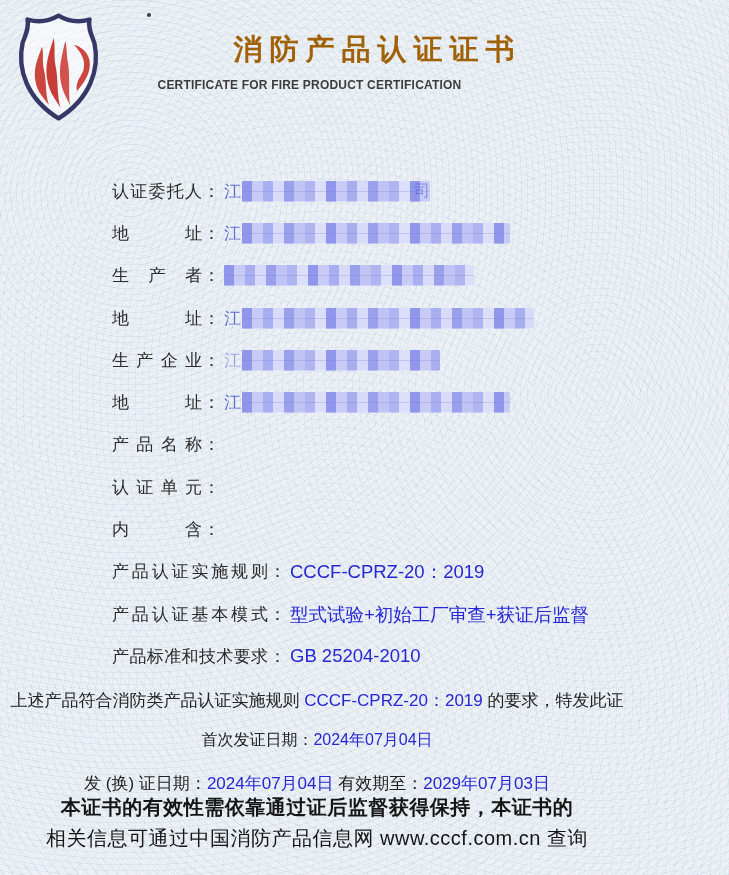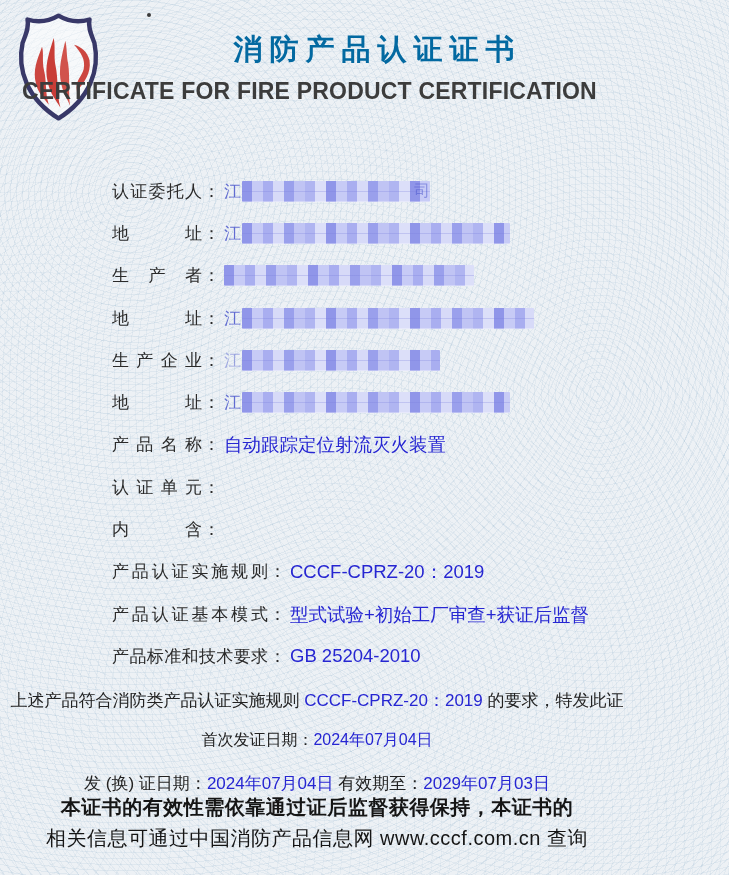--- a/index.html
+++ b/index.html
@@ -16,26 +16,26 @@
       repeating-radial-gradient(circle at 82% 45%, rgba(125,165,195,.11) 0 1px, rgba(255,255,255,0) 1px 7px),
       repeating-radial-gradient(circle at 45% 80%, rgba(125,165,195,.10) 0 1px, rgba(255,255,255,0) 1px 8px),
       repeating-radial-gradient(circle at 5% 95%, rgba(125,165,195,.08) 0 1px, rgba(255,255,255,0) 1px 9px);
   }
   .page{position:absolute;inset:0;}
   .page::after{content:"";position:absolute;left:147px;top:13px;width:4px;height:4px;background:#3a3a3a;border-radius:50%;}
   .logo{position:absolute;left:10px;top:8px;width:97px;height:118px;}
   .title{
     position:absolute;top:30px;left:0;width:729px;box-sizing:border-box;
     text-align:center;padding-left:26px;
-    font-size:29px;font-weight:700;letter-spacing:7px;color:#0369a1;
+    font-size:29px;font-weight:700;letter-spacing:7px;color:#a16207;
   }
   .subtitle{
     position:absolute;top:78px;left:0;width:667px;box-sizing:border-box;
     text-align:center;padding-right:48px;
-    font-size:23px;font-weight:600;letter-spacing:.2px;color:#3c3c3c;
+    font-size:12px;font-weight:600;letter-spacing:.2px;color:#3c3c3c;
   }
   .certno{
     position:absolute;top:142px;left:477px;display:flex;align-items:center;
     font-size:16.5px;color:#222;white-space:nowrap;
   }
   .red{color:var(--red);font-size:18px;font-weight:500;}
   .end-digit{margin-left:-12px;}
   
   .mz{
     display:inline-block;height:21px;border-radius:1px;
@@ -149,21 +149,20 @@
       <span class="mz w268"></span>
     </div>
     <div class="row">
       <span class="jl s">
           <span>产</span>
           <span>品</span>
           <span>名</span>
           <span>称</span>
         </span>
         <span class="colon">：</span>
-      <span class="val">自动跟踪定位射流灭火装置</span>
     </div>
     <div class="row">
       <span class="jl s">
           <span>认</span>
           <span>证</span>
           <span>单</span>
           <span>元</span>
         </span>
         <span class="colon">：</span>
     </div>

